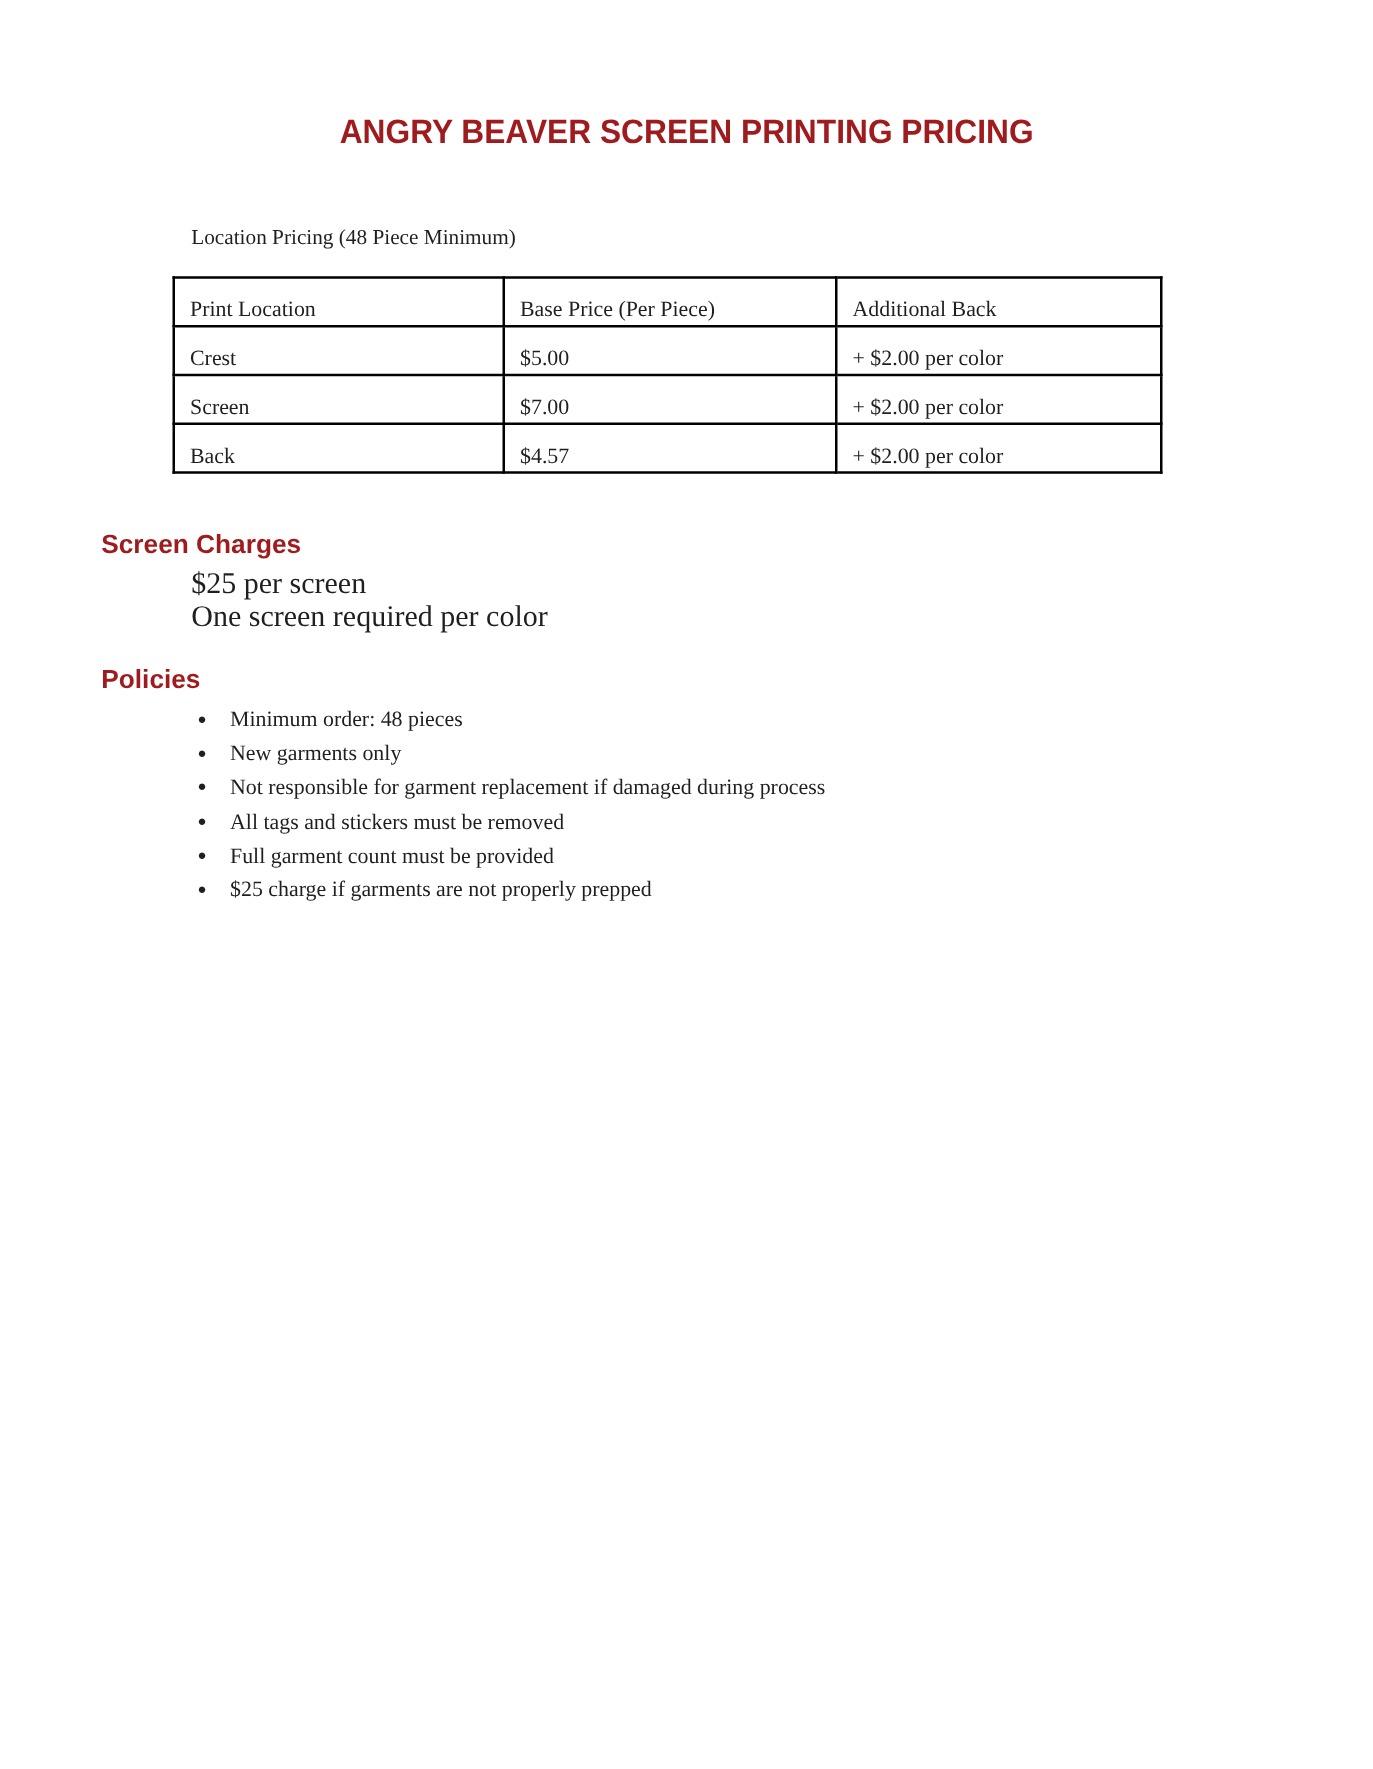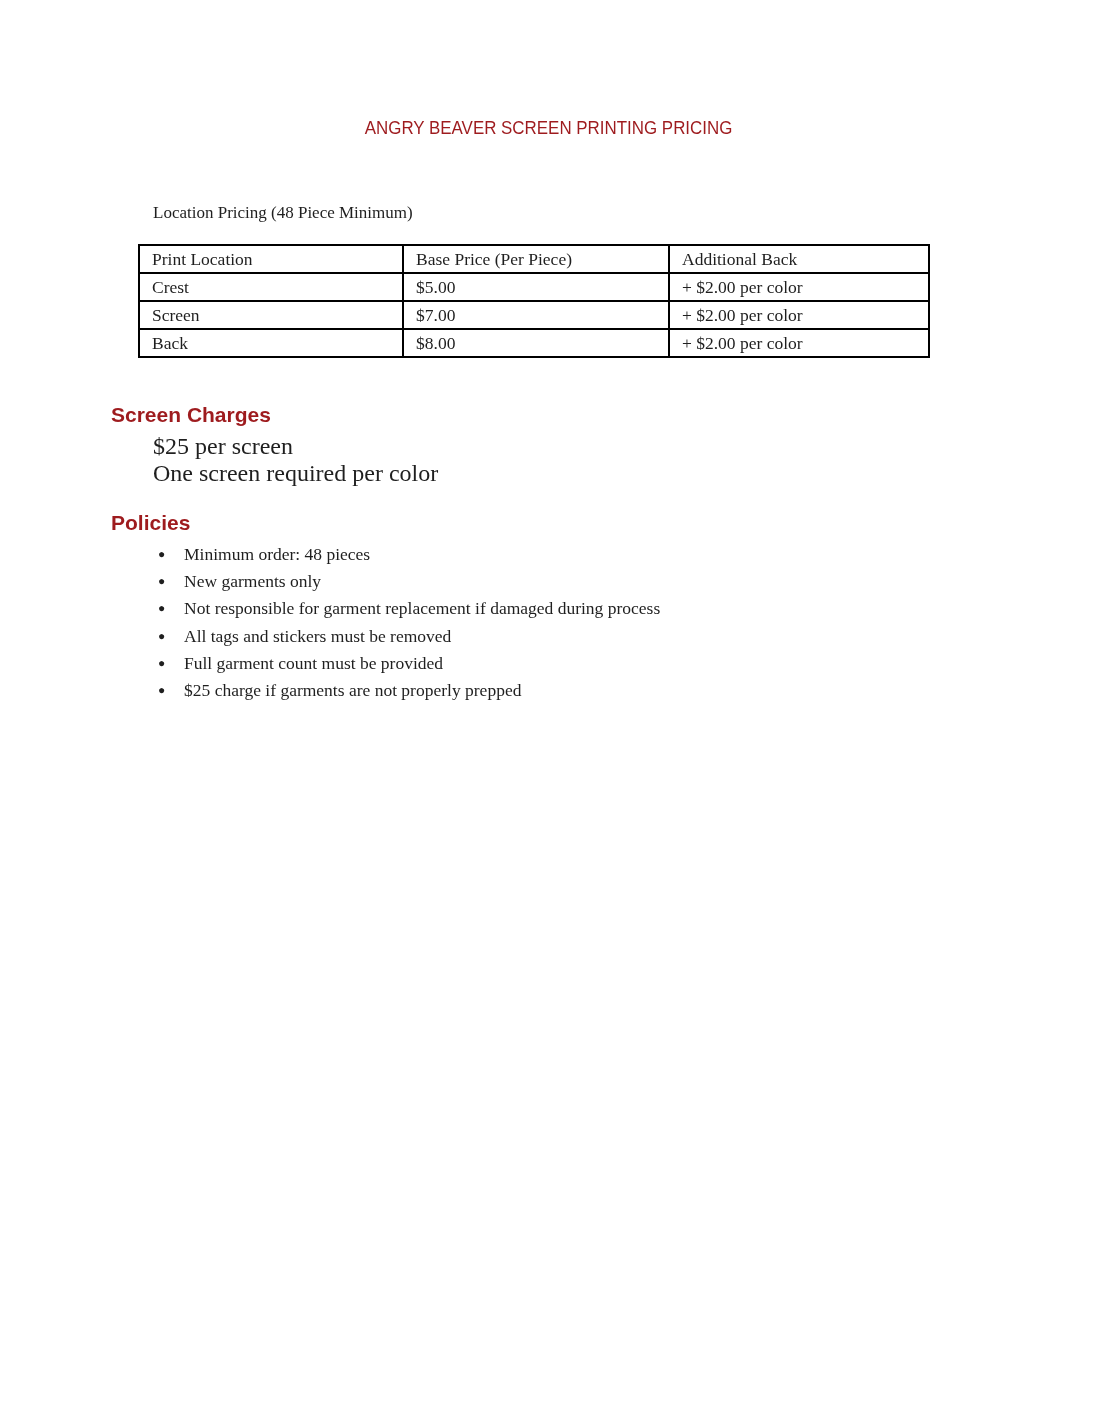--- a/index.html
+++ b/index.html
@@ -11,25 +11,25 @@
     position: relative;
     width: 1098px;
     height: 1415px;
     background: #ffffff;
     overflow: hidden;
     font-family: "Liberation Serif", serif;
     color: #1f1f1f;
   }
   .doc-title {
     margin: 0;
-    padding-top: 113px;
+    padding-top: 90px;
     text-align: center;
     font-family: "Liberation Sans", sans-serif;
-    font-weight: 400;
-    font-size: 18px;
+    font-weight: 700;
+    font-size: 27px;
     line-height: 31px;
     color: #9e1b1e;
     letter-spacing: 0px;
   }
   .doc-title .squeeze {
     display: inline-block;
     transform: scaleX(0.94);
   }
   .intro {
     margin: 58px 0 0 153px;
@@ -42,30 +42,30 @@
     width: 790px;
     table-layout: fixed;
   }
   table.pricing td, table.pricing th {
     border: 2px solid #000000;
     font-weight: normal;
     text-align: left;
     font-size: 17.5px;
     line-height: 20px;
     height: 24px;
-    padding: 1px 6px 1px 12px;
+    padding: 12px 6px 1px 12px;
     vertical-align: middle;
     overflow: hidden;
     white-space: nowrap;
   }
   table.pricing col.c1 { width: 264px; }
   table.pricing col.c2 { width: 266px; }
   table.pricing col.c3 { width: 260px; }
   .section-heading {
-    margin: 0 0 0 111px;
+    margin: 0 0 0 81px;
     font-family: "Liberation Sans", sans-serif;
     font-weight: 700;
     font-size: 21px;
     line-height: 25px;
     color: #9e1b1e;
   }
   .heading-screen-charges { margin-top: 44px; }
   .heading-policies { margin-top: 23px; }
   .plain-lines {
     margin: 6px 0 0 153px;
@@ -121,21 +121,21 @@
         <td>$5.00</td>
         <td>+ $2.00 per color</td>
       </tr>
       <tr>
         <td>Screen</td>
         <td>$7.00</td>
         <td>+ $2.00 per color</td>
       </tr>
       <tr>
         <td>Back</td>
-        <td>$8.00</td>
+        <td>$4.57</td>
         <td>+ $2.00 per color</td>
       </tr>
     </tbody>
   </table>
 
   <h2 class="section-heading heading-screen-charges">Screen Charges</h2>
   <div class="plain-lines">
     <p>$25 per screen</p>
     <p>One screen required per color</p>
   </div>

